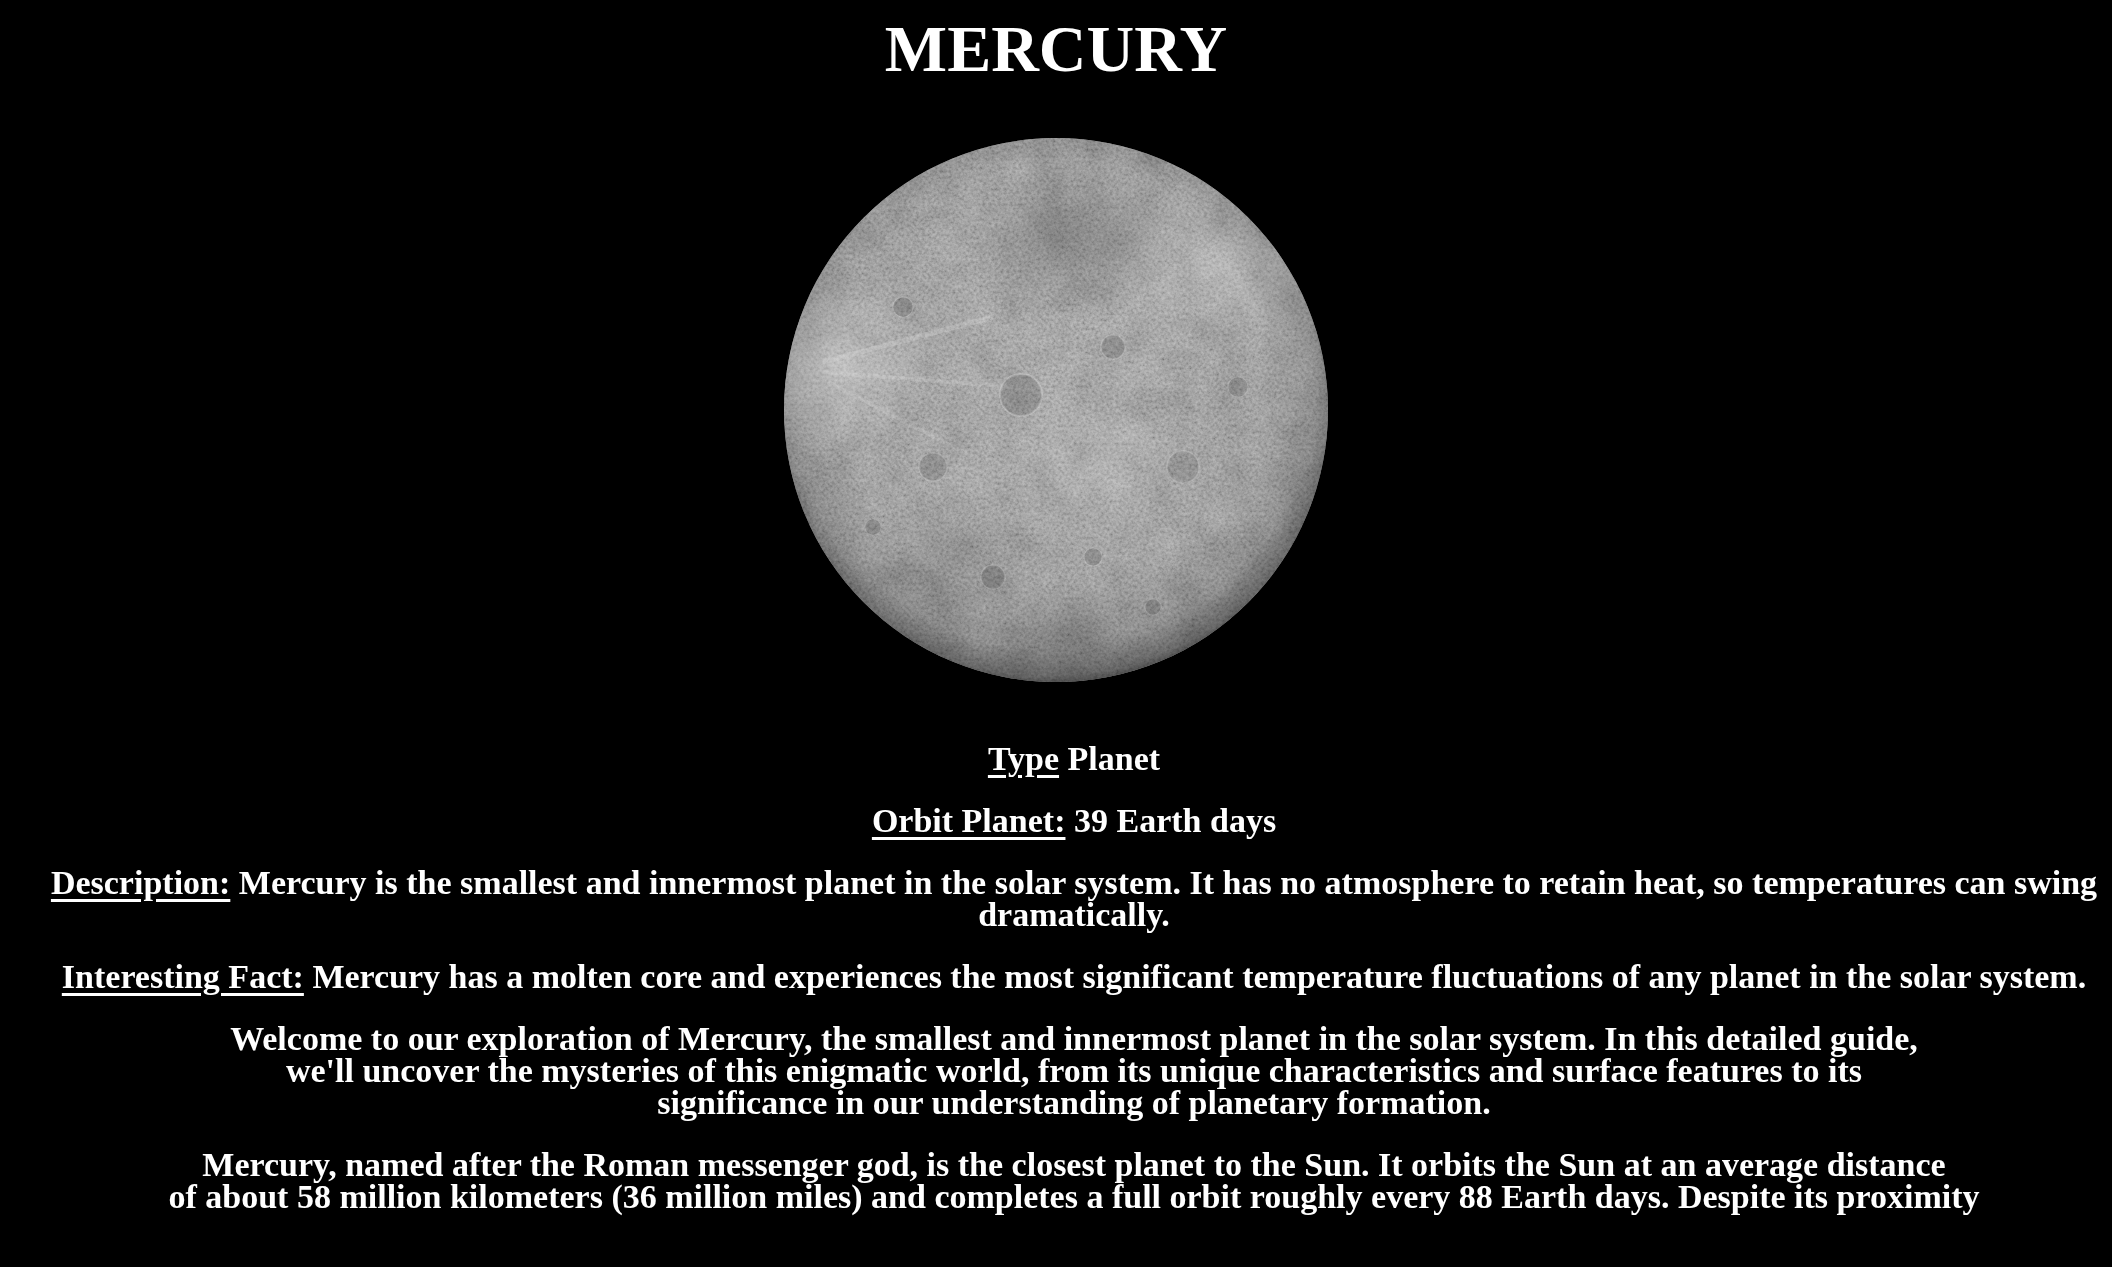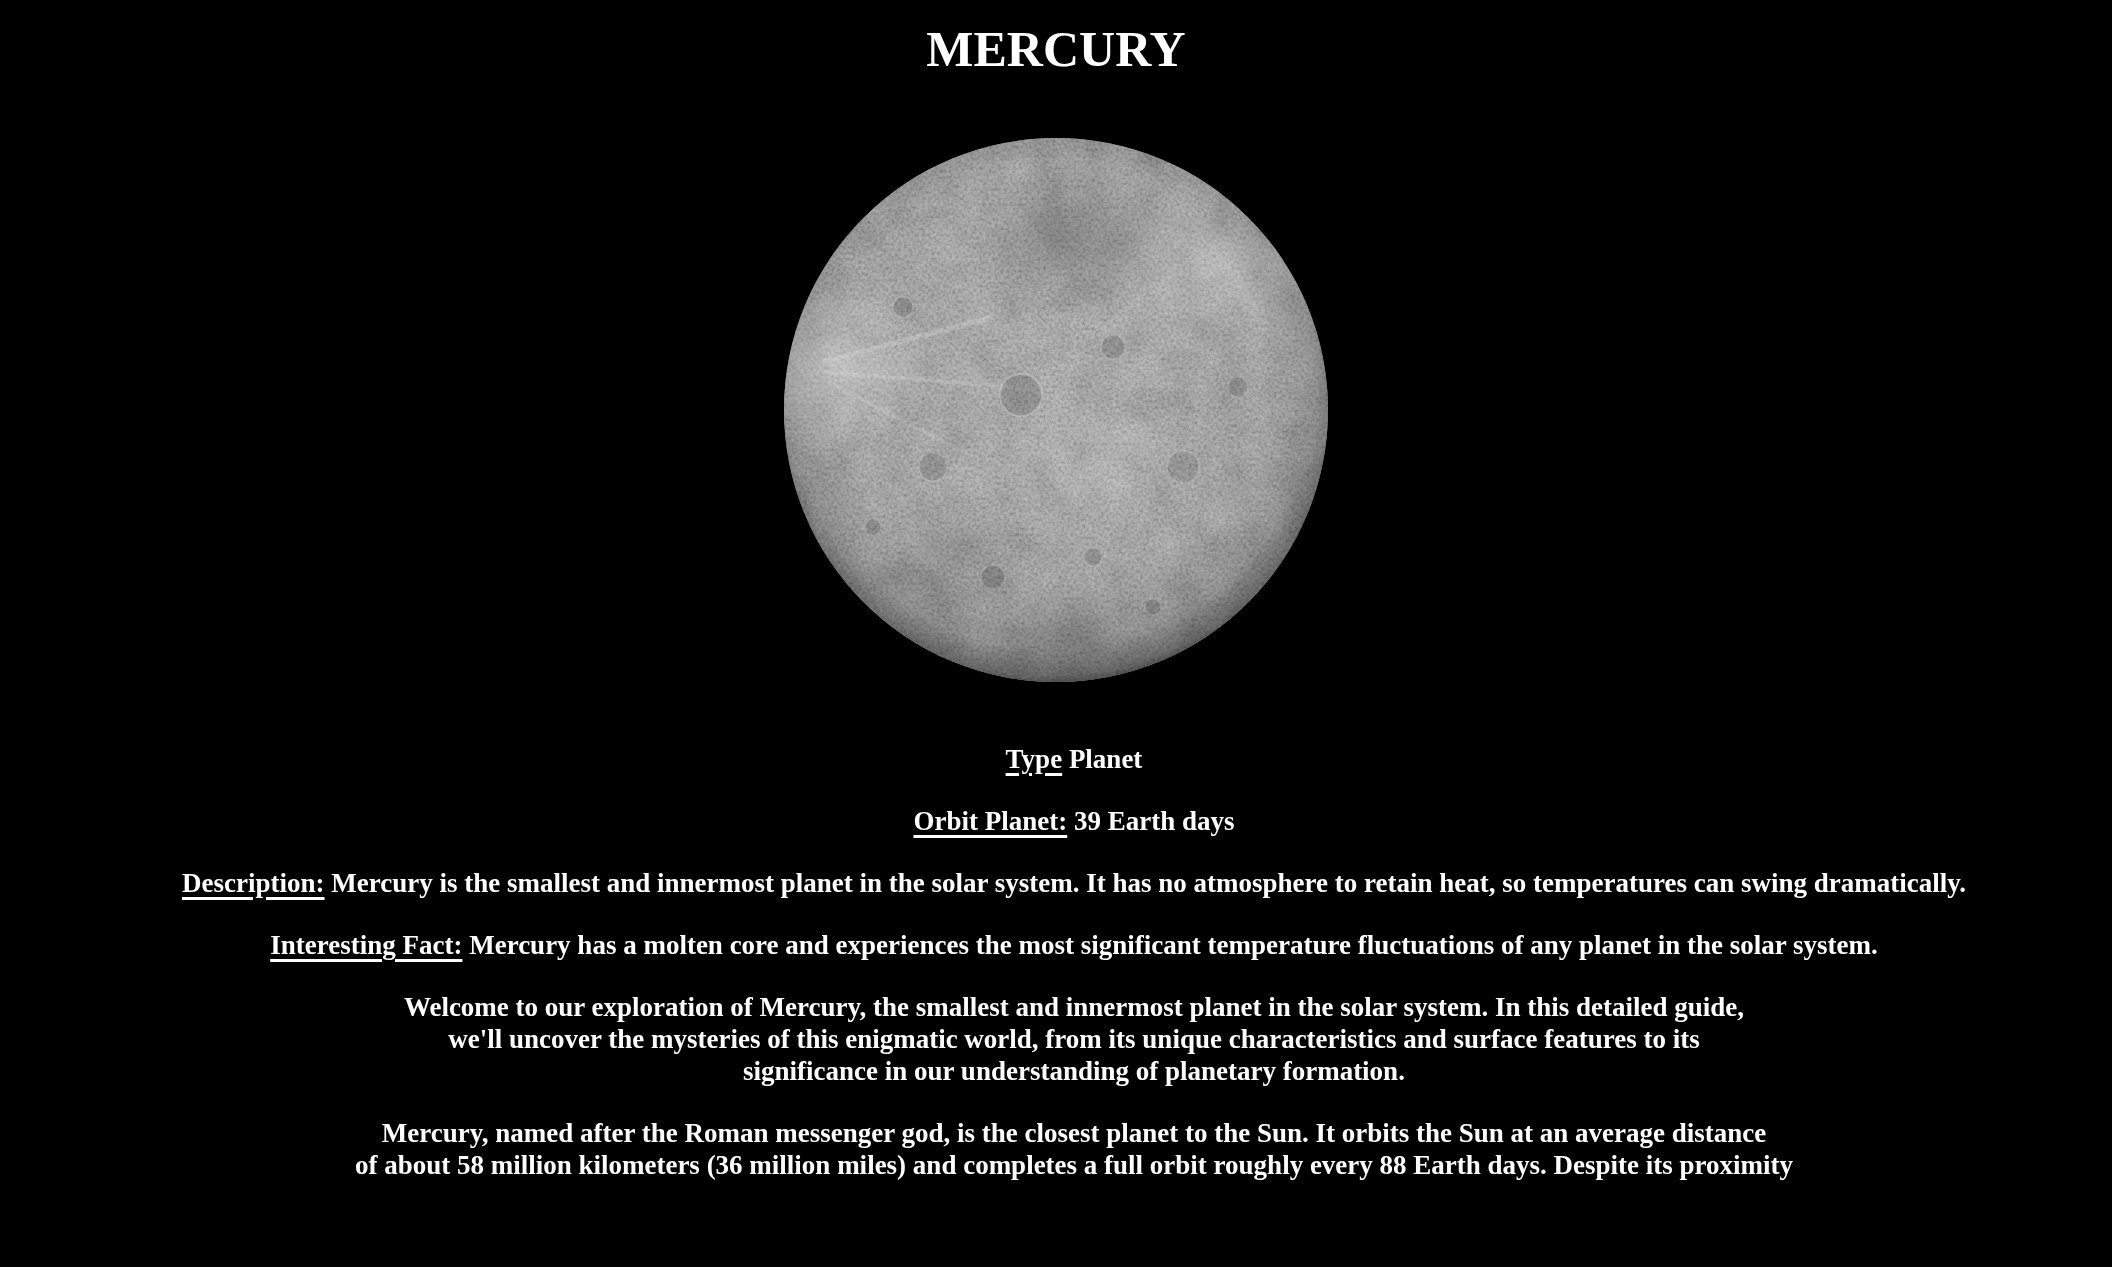--- a/index.html
+++ b/index.html
@@ -15,34 +15,34 @@
     font-family: "Liberation Serif", "DejaVu Serif", serif;
     font-weight: bold;
     text-align: center;
   }
   .page {
     width: 2112px;
     height: 1267px;
     overflow: hidden;
   }
   h1.page-title {
-    font-size: 50px;
+    font-size: 66px;
     line-height: 58px;
     margin: 20px 0 0 0;
     font-weight: bold;
   }
   .planet-wrap {
     margin: 59px 0 60px 0;
     line-height: 0;
   }
   .planet-wrap svg {
     display: inline-block;
   }
   p {
-    font-size: 27px;
+    font-size: 34px;
     line-height: 32px;
     margin: 30px auto;
     font-weight: bold;
     padding-left: 36px;
   }
   .fact u {
     text-decoration: underline;
     text-decoration-thickness: 3px;
     text-underline-offset: 5px;
   }

